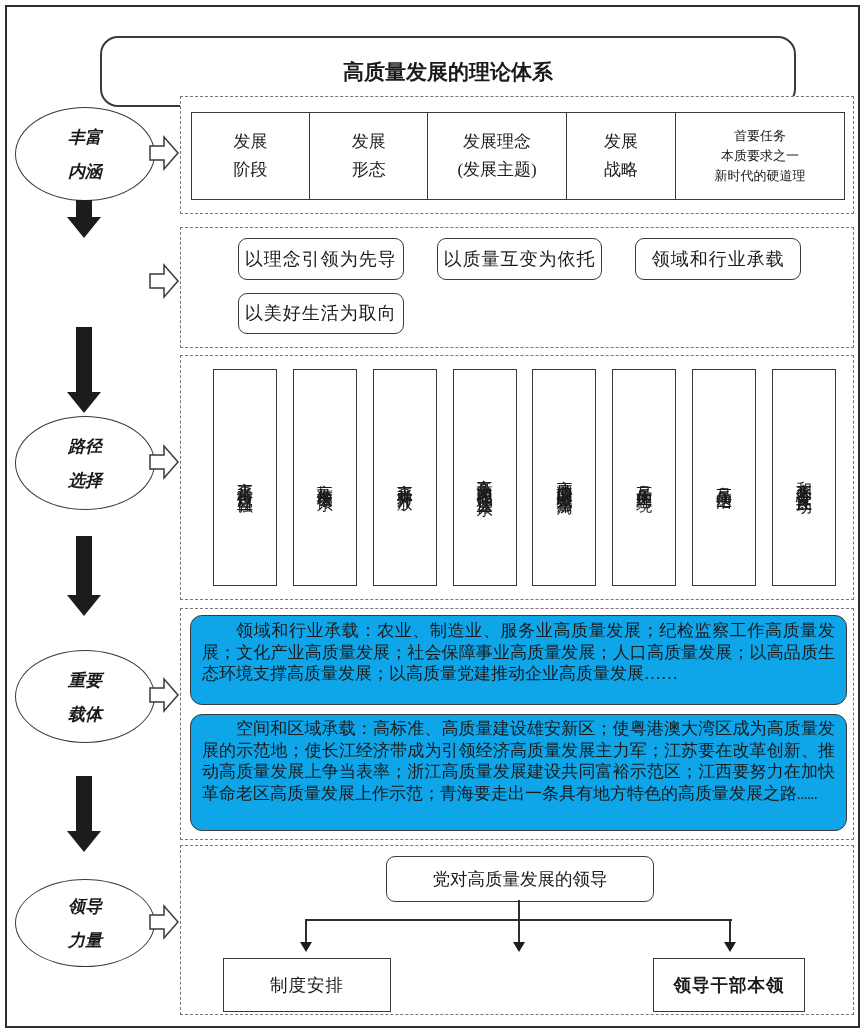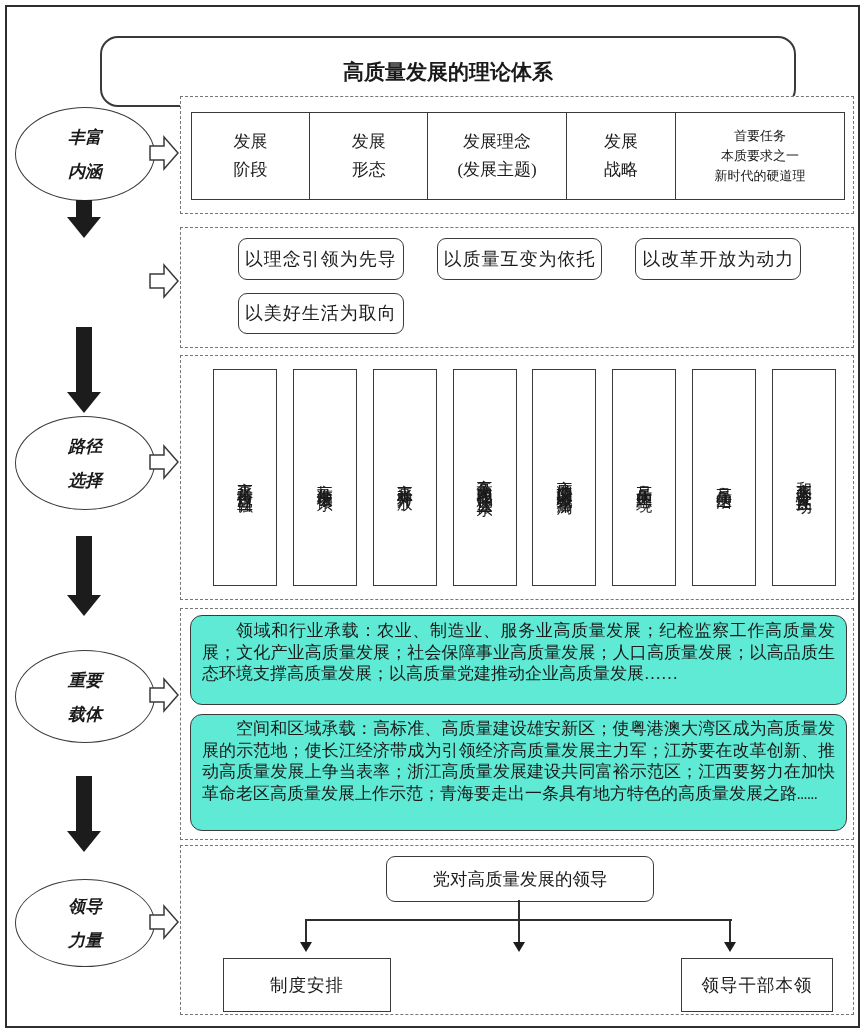--- a/index.html
+++ b/index.html
@@ -82,21 +82,21 @@
     display:flex; align-items:center; justify-content:center;
   }
   .vcol span {
     writing-mode:vertical-rl; text-orientation:upright;
     font-size:16px; line-height:1; letter-spacing:2px;
   }
 
   
   .s4-stack { position:absolute; inset:6px 6px 8px 9px; display:flex; flex-direction:column; gap:9px; }
   .para {
-    border:1.5px solid #3a3a3a; border-radius:12px; background:#5eead4;
+    border:1.5px solid #3a3a3a; border-radius:12px; background:#0ea5e9;
     padding:4px 11px; font-size:17px; line-height:21.5px;
     text-align:justify; text-indent:2em; overflow:hidden;
   }
   .p1 { height:80px; }
   .p2 { flex:1;font-family:Liberation Mono, monospace; }
 
   
   .root-box {
     position:absolute; left:205px; top:10px; width:266px; height:44px;
     border:1.5px solid #3a3a3a; border-radius:9px; background:#fff;
@@ -110,21 +110,21 @@
     content:""; position:absolute; top:100%; left:50%; transform:translateX(-50%);
     border:6px solid transparent; border-top:10px solid #1c1c1c; border-bottom:none;
   }
   .stem-1 { left:124px; } .stem-2 { left:337px; } .stem-3 { left:548px; }
   .leaf {
     position:absolute; top:112px; height:52px; border:1.5px solid #3a3a3a; background:#fff;
     display:flex; align-items:center; justify-content:center; font-size:17.5px; letter-spacing:1px;
   }
   .l1 { left:42px;  width:166px; }
   .l2 { left:243px; width:200px; }
-  .l3 { left:500px; width:150px; }
+  .l3 { left:472px; width:150px;font-weight:bold; }
 </style>
 </head>
 <body>
 
 <div class="canvas">
   <div class="outer-border"></div>
 
   <div class="title-box">高质量发展的理论体系</div>
 
   <div class="ellipse e1">丰富
@@ -169,21 +169,21 @@
       <div class="s1-cell c6">首要任务
 本质要求之一
 新时代的硬道理</div>
     </div>
   </div>
 
   <div class="dashed s2">
     <div class="s2-grid">
       <div class="pill">以理念引领为先导</div>
       <div class="pill">以质量互变为依托</div>
-      <div class="pill">以改革开放为动力</div>
+      <div class="pill">领域和行业承载</div>
       <div class="pill">以美好生活为取向</div>
     </div>
   </div>
 
   <div class="dashed s3">
     <div class="s3-row">
       <div class="vcol">
           <span>高水平科技自立自强</span>
         </div>
       <div class="vcol">

